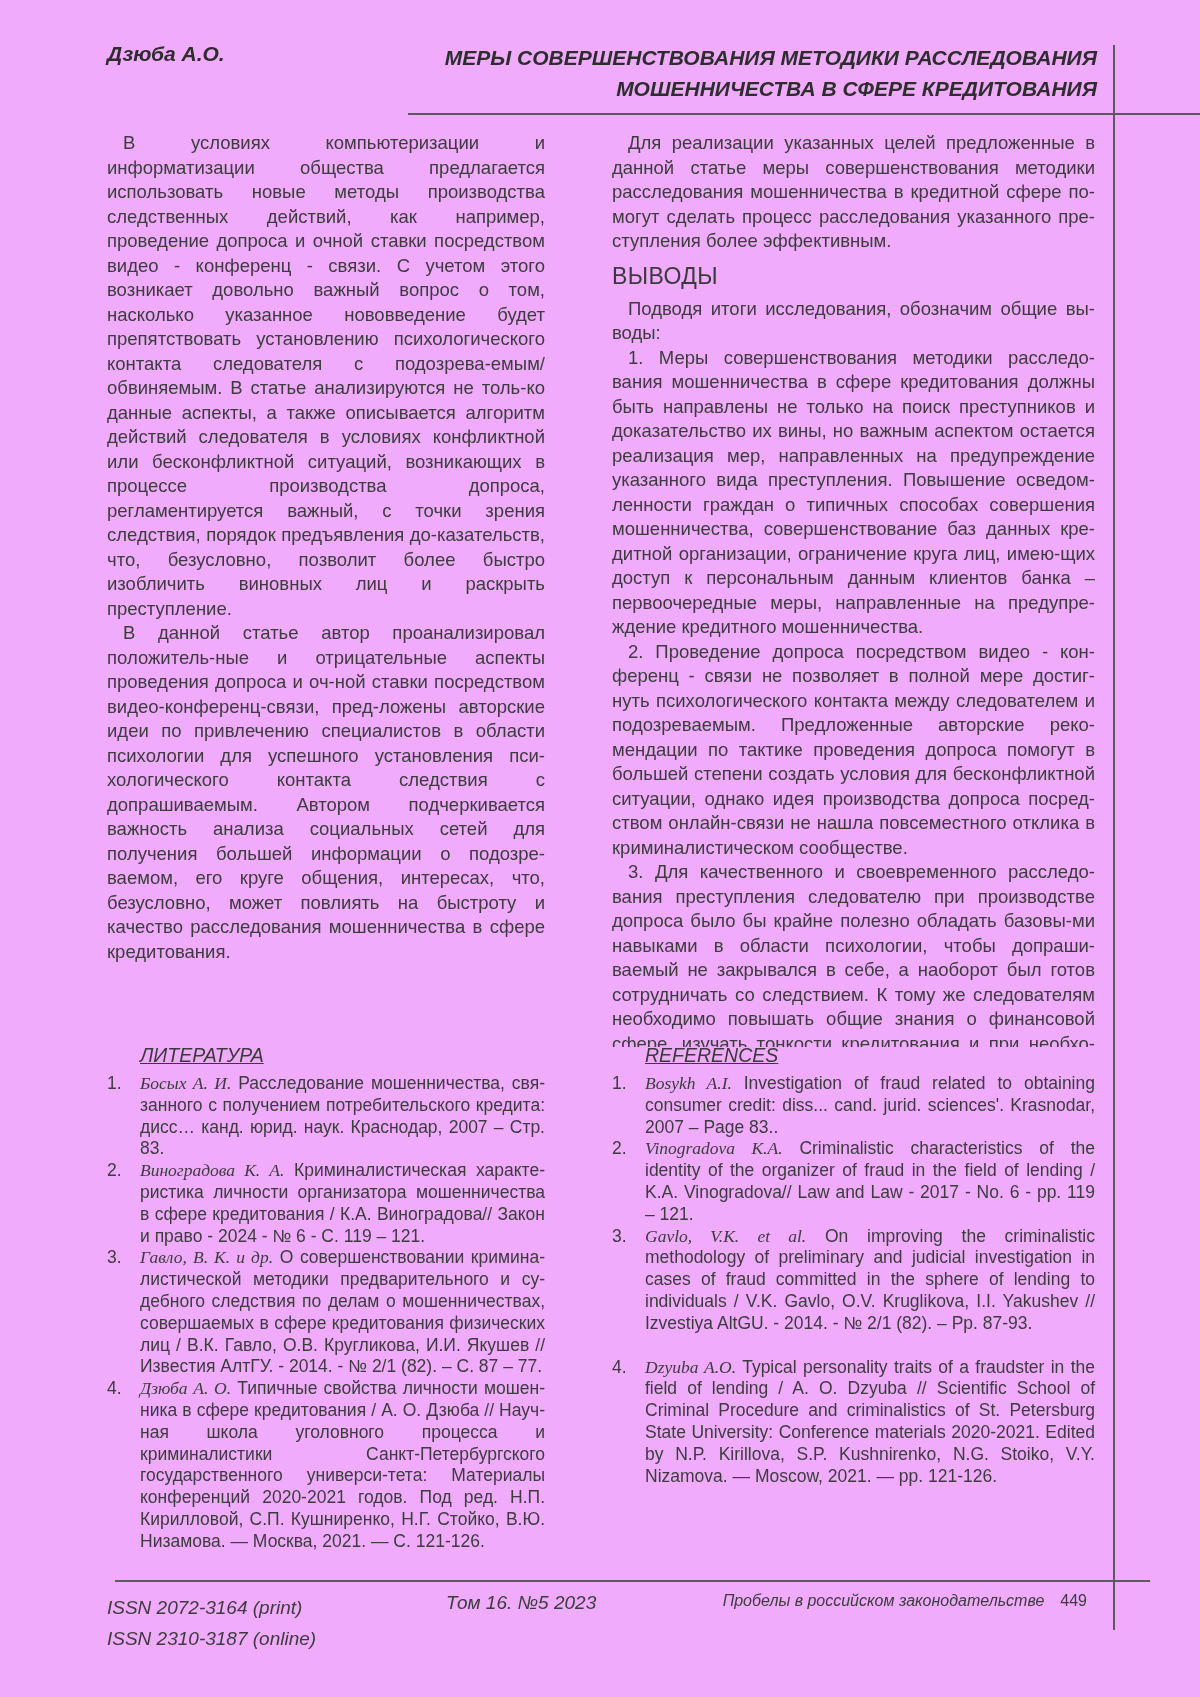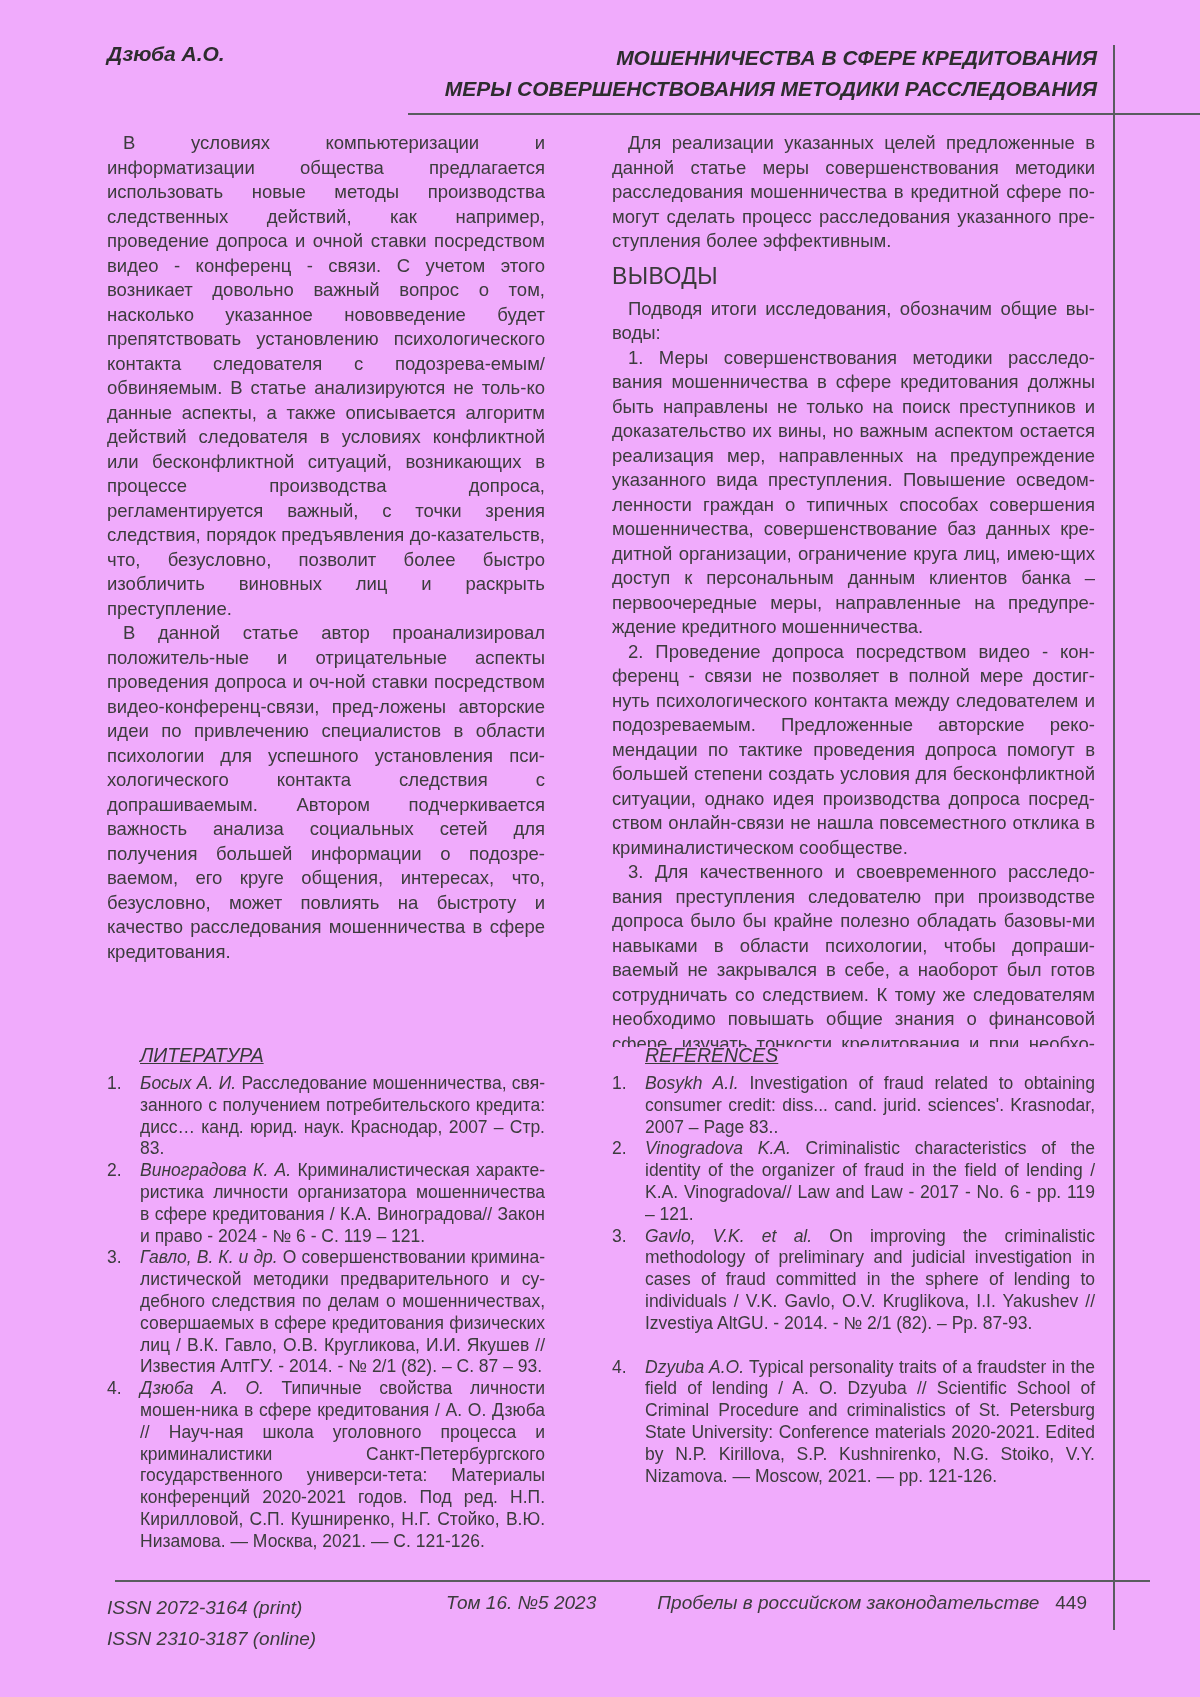--- a/index.html
+++ b/index.html
@@ -34,63 +34,63 @@
   .refs { position:absolute; top:1044px; }
   .col-left-refs  { left:107px; width:438px; }
   .col-right-refs { left:612px; width:483px; }
   .list-heading {
     margin:0 0 6px 33px; font-style:italic; text-decoration:underline;
     font-size:19.5px; color:#3a3a3b;
   }
   .ref-item { display:flex; font-size:17.5px; line-height:21.8px; }
   .ref-num  { flex:0 0 33px; width:33px; }
   .ref-body { flex:1; text-align:justify; }
-  .ref-author { font-style:italic; }
+  .ref-author { font-style:italic;font-family:Liberation Serif, serif; }
   .gap-before { margin-top:22px; }
 
   .footer-issn   { position:absolute; left:107px; top:1592px; font-style:italic; font-size:19px; line-height:31px; }
   .footer-volume { position:absolute; left:446px; top:1592px; font-style:italic; font-size:19px; }
-  .footer-right  { position:absolute; right:113px; top:1592px; font-size:19px; }
+  .footer-right  { position:absolute; right:113px; top:1592px; font-size:16px; }
   .footer-right .journal { font-style:italic; }
   .footer-right .pgnum { margin-left:16px; font-style:normal; }
 </style>
 </head>
 <body>
 
 <div class="page">
 
   <div class="rule vline"></div>
   <div class="rule hd-rule"></div>
   <div class="rule ft-rule"></div>
 
   <div class="running-author">Дзюба А.О.</div>
   <div class="running-title">
+    <div>МЕРЫ СОВЕРШЕНСТВОВАНИЯ МЕТОДИКИ РАССЛЕДОВАНИЯ</div>
     <div>МОШЕННИЧЕСТВА В СФЕРЕ КРЕДИТОВАНИЯ</div>
-    <div>МЕРЫ СОВЕРШЕНСТВОВАНИЯ МЕТОДИКИ РАССЛЕДОВАНИЯ</div>
   </div>
 
   <div class="colbody col-left-body">
     <p class="para">В условиях компьютеризации и информатизации общества предлагается использовать новые методы производства следственных действий, как например, проведение допроса и очной ставки посредством видео - конференц - связи. С учетом этого возникает довольно важный вопрос о том, насколько указанное нововведение будет препятствовать установлению психологического контакта следователя с подозрева-емым/обвиняемым. В статье анализируются не толь-ко данные аспекты, а также описывается алгоритм действий следователя в условиях конфликтной или бесконфликтной ситуаций, возникающих в процессе производства допроса, регламентируется важный, с точки зрения следствия, порядок предъявления до-казательств, что, безусловно, позволит более быстро изобличить виновных лиц и раскрыть преступление.</p>
     <p class="para">В данной статье автор проанализировал положитель-ные и отрицательные аспекты проведения допроса и оч-ной ставки посредством видео-конференц-связи, пред-ложены авторские идеи по привлечению специалистов в области психологии для успешного установления пси-хологического контакта следствия с допрашиваемым. Автором подчеркивается важность анализа социальных сетей для получения большей информации о подозре-ваемом, его круге общения, интересах, что, безусловно, может повлиять на быстроту и качество расследования мошенничества в сфере кредитования.</p>
 
   </div>
 
   <div class="refs col-left-refs">
     <div class="list-heading">ЛИТЕРАТУРА</div>
     <div class="ref-item">
       <span class="ref-num">1.</span>
       <div class="ref-body"><span class="ref-author">Босых А. И.</span> <span>Расследование мошенничества, свя-занного с получением потребительского кредита: дисс… канд. юрид. наук. Краснодар, 2007 – Стр. 83.</span></div>
     </div>
     <div class="ref-item">
       <span class="ref-num">2.</span>
       <div class="ref-body"><span class="ref-author">Виноградова К. А.</span> <span>Криминалистическая характе-ристика личности организатора мошенничества в сфере кредитования / К.А. Виноградова// Закон и право - 2024 - № 6 - С. 119 – 121.</span></div>
     </div>
     <div class="ref-item">
       <span class="ref-num">3.</span>
-      <div class="ref-body"><span class="ref-author">Гавло, В. К. и др.</span> <span>О совершенствовании кримина-листической методики предварительного и су-дебного следствия по делам о мошенничествах, совершаемых в сфере кредитования физических лиц / В.К. Гавло, О.В. Кругликова, И.И. Якушев // Известия АлтГУ. - 2014. - № 2/1 (82). – С. 87 – 93.</span></div>
+      <div class="ref-body"><span class="ref-author">Гавло, В. К. и др.</span> <span>О совершенствовании кримина-листической методики предварительного и су-дебного следствия по делам о мошенничествах, совершаемых в сфере кредитования физических лиц / В.К. Гавло, О.В. Кругликова, И.И. Якушев // Известия АлтГУ. - 2014. - № 2/1 (82). – С. 87 – 77.</span></div>
     </div>
     <div class="ref-item">
       <span class="ref-num">4.</span>
       <div class="ref-body"><span class="ref-author">Дзюба А. О.</span> <span>Типичные свойства личности мошен-ника в сфере кредитования / А. О. Дзюба // Науч-ная школа уголовного процесса и криминалистики Санкт-Петербургского государственного универси-тета: Материалы конференций 2020-2021 годов. Под ред. Н.П. Кирилловой, С.П. Кушниренко, Н.Г. Стойко, В.Ю. Низамова. — Москва, 2021. — С. 121-126.</span></div>
     </div>
   </div>
 
   <div class="colbody col-right-body">
     <p class="para">Для реализации указанных целей предложенные в данной статье меры совершенствования методики расследования мошенничества в кредитной сфере по-могут сделать процесс расследования указанного пре-ступления более эффективным.</p>
     <h2 class="conclusions">ВЫВОДЫ</h2>

